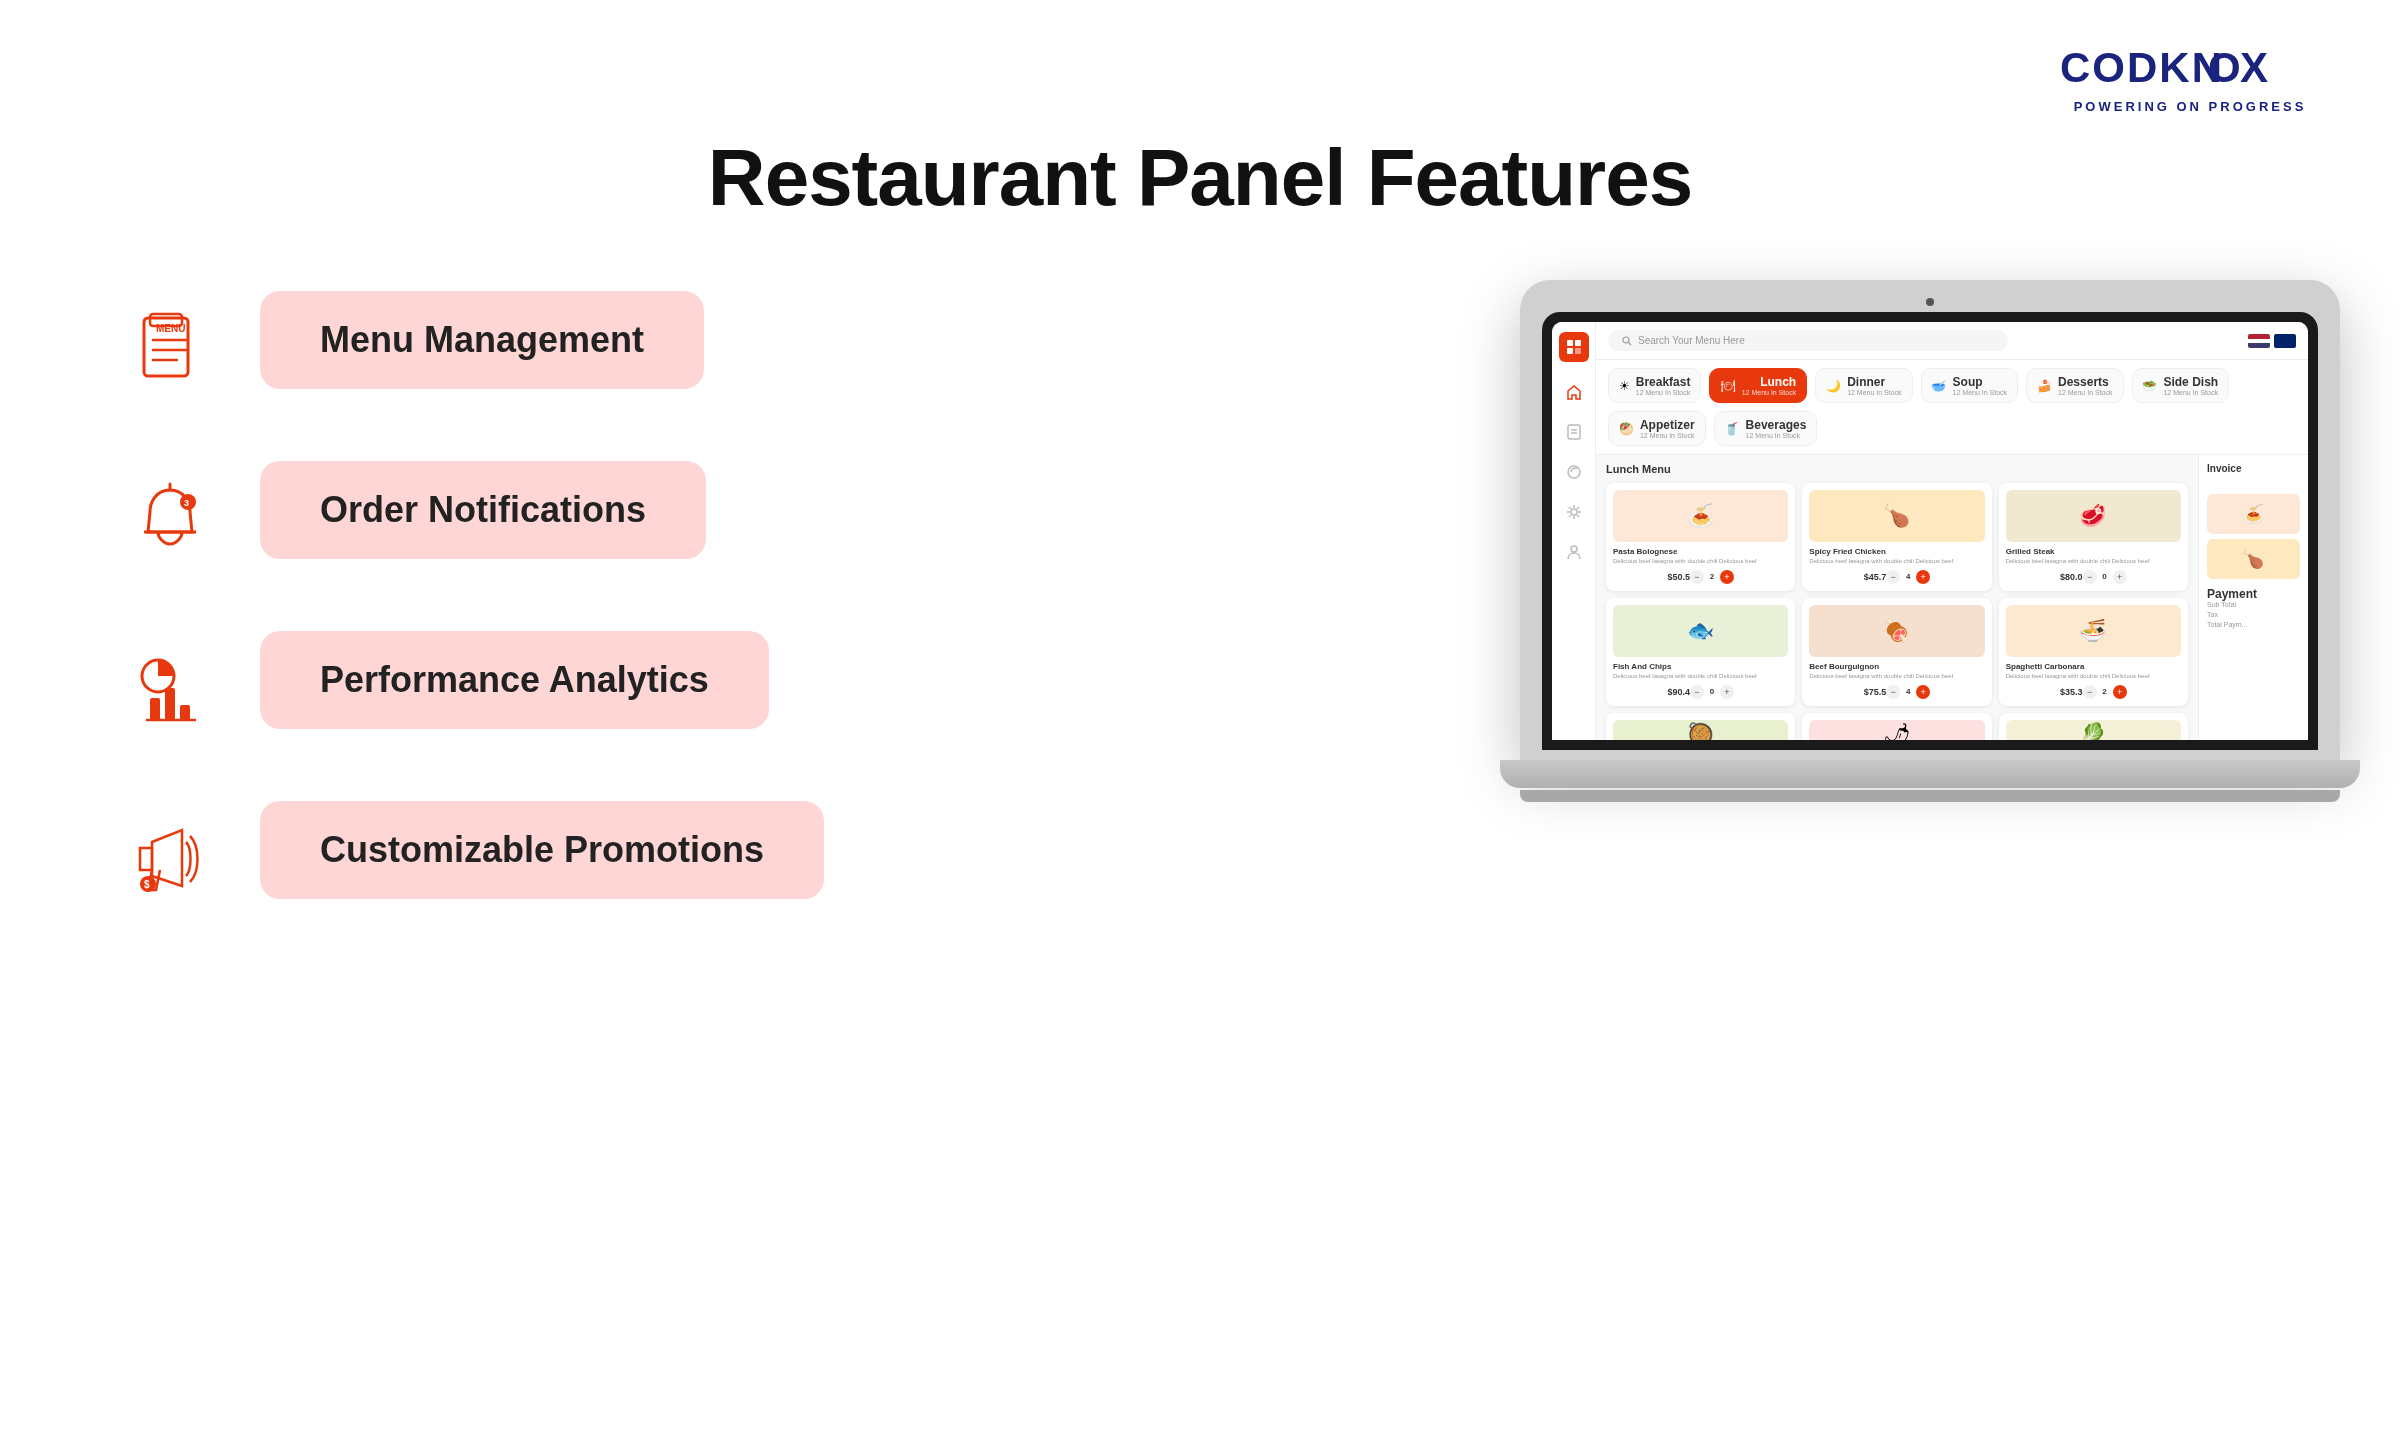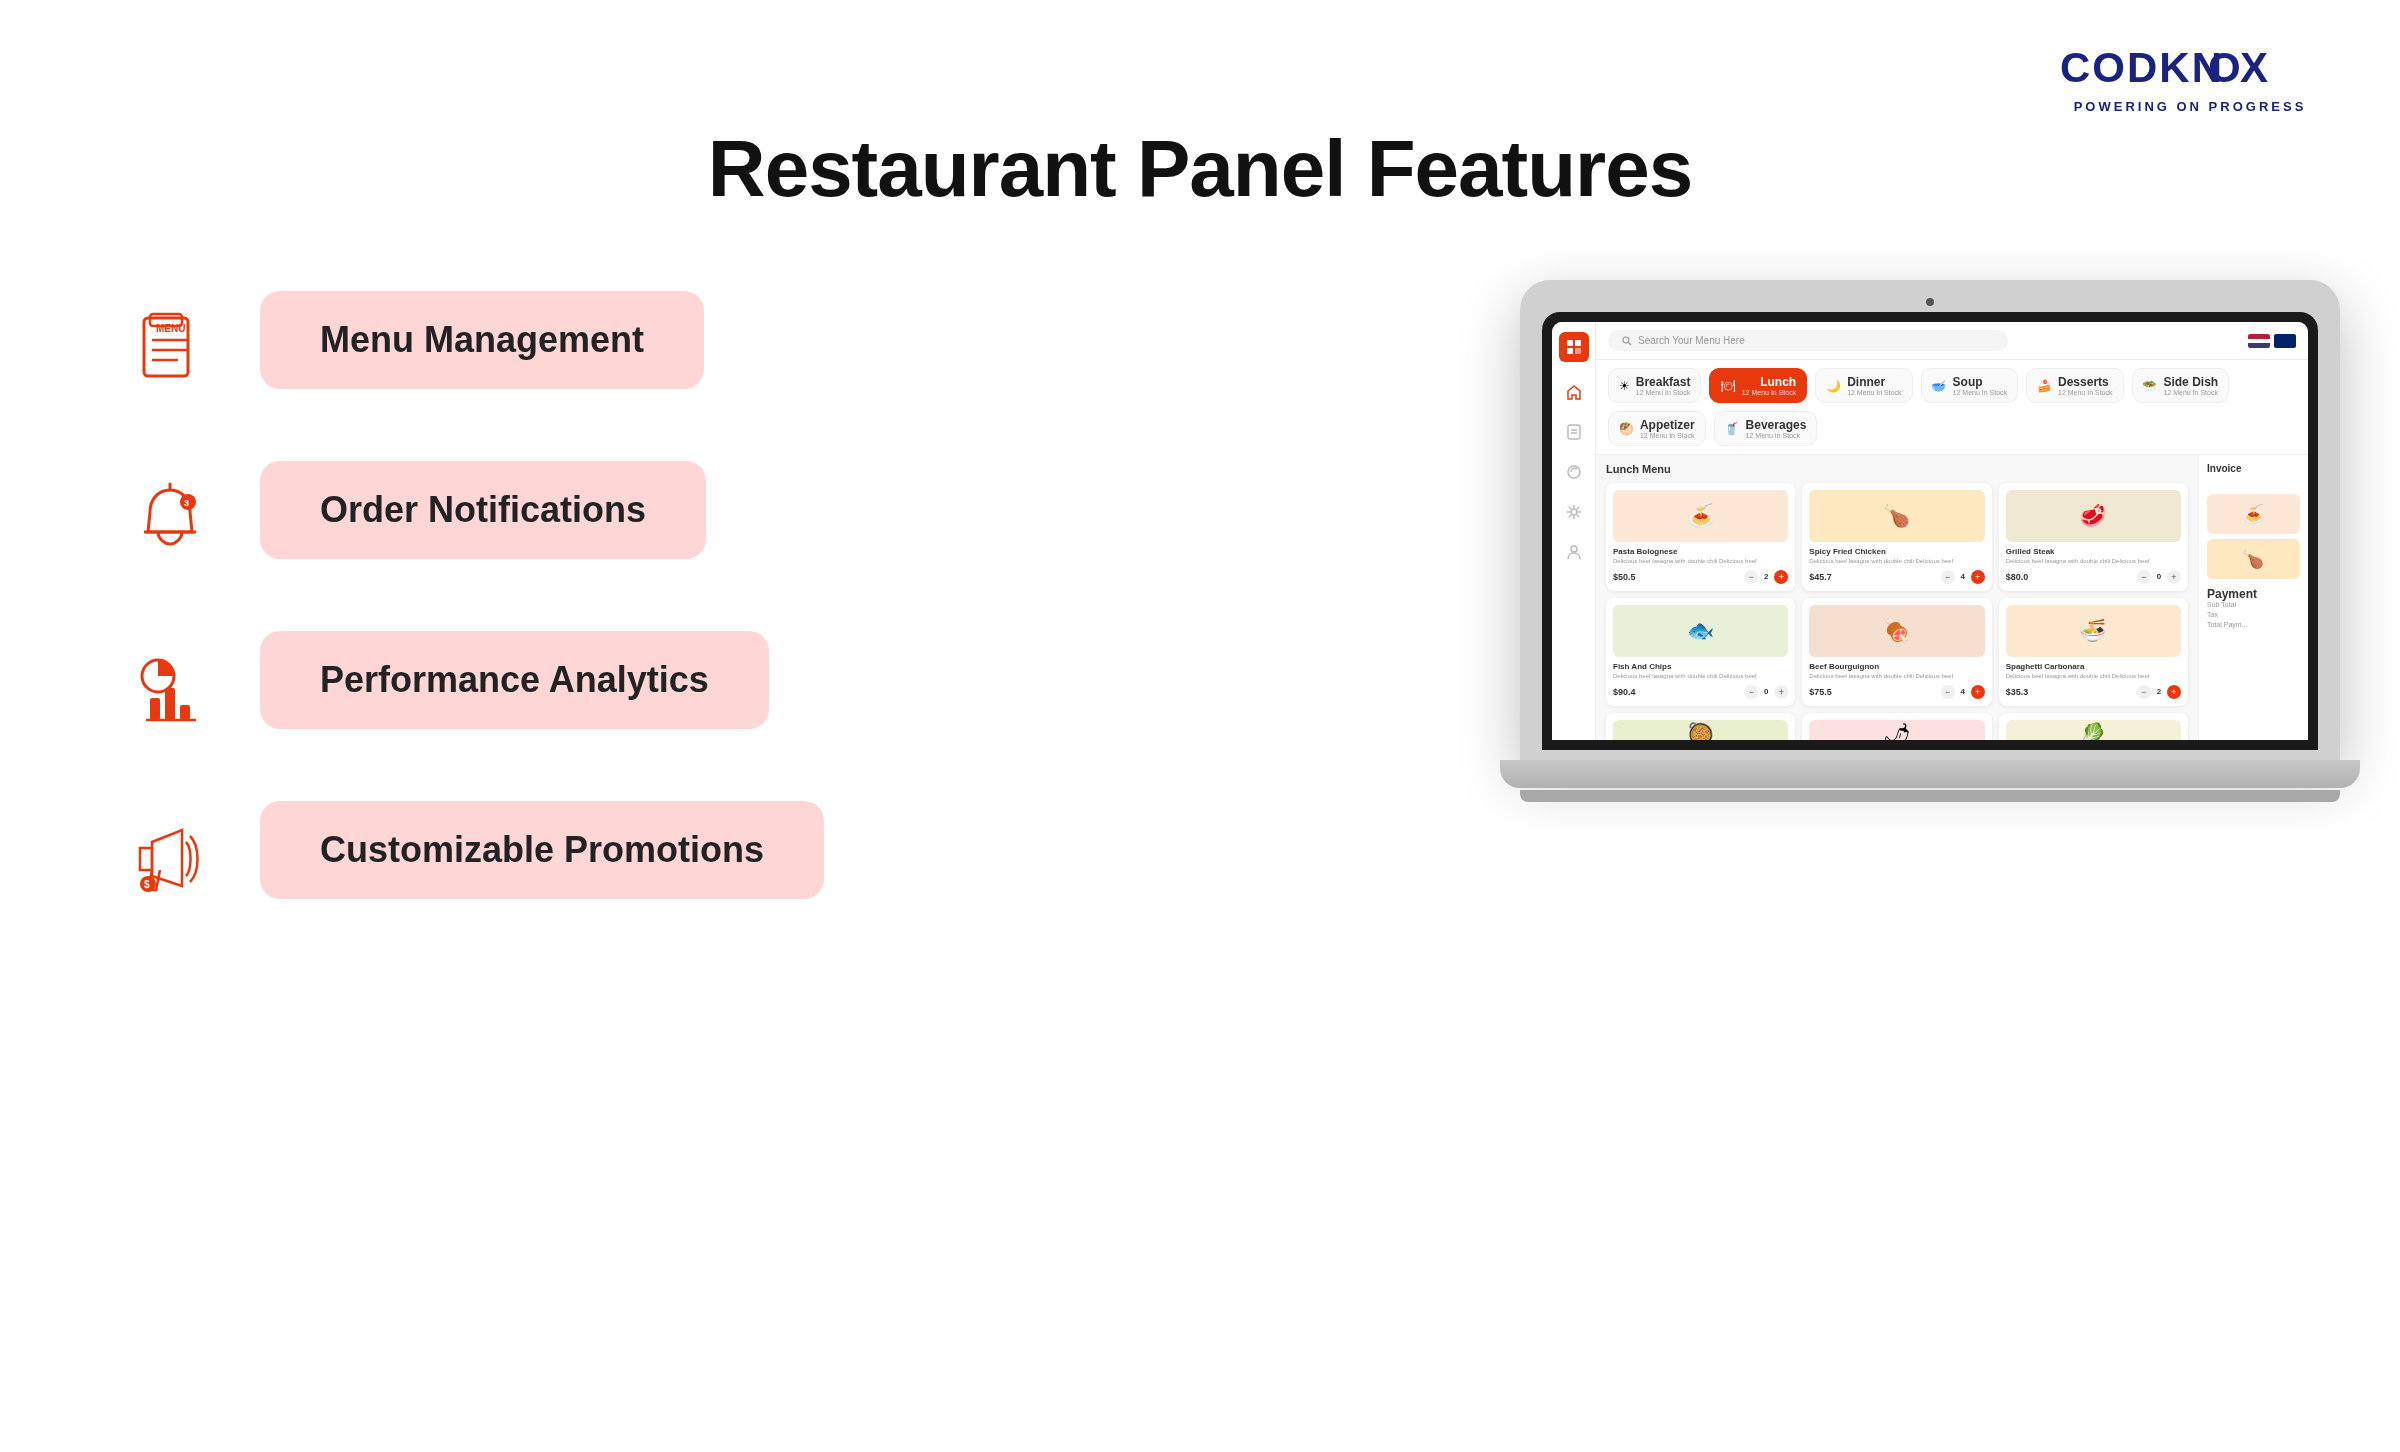--- a/index.html
+++ b/index.html
@@ -25,21 +25,21 @@
       font-size: 52px;
       font-weight: 900;
       color: #1a237e;
       letter-spacing: 2px;
       font-family: 'Arial Black', sans-serif;
     }
 
     
     .page-title {
       position: absolute;
-      top: 123px;
+      top: 132px;
       left: 0;
       right: 0;
       text-align: center;
       font-size: 80px;
       font-weight: 800;
       color: #111;
       letter-spacing: -1px;
     }
 
     
@@ -278,21 +278,21 @@
     }
     .food-desc {
       font-size: 6px;
       color: #999;
       line-height: 1.3;
       margin-bottom: 4px;
     }
     .food-price-row {
       display: flex;
       align-items: center;
-      justify-content: space-between;
+      justify-content: center;
     }
     .food-price {
       font-size: 9px;
       font-weight: 700;
       color: #333;
     }
     .qty-controls {
       display: flex;
       align-items: center;
       gap: 3px;

